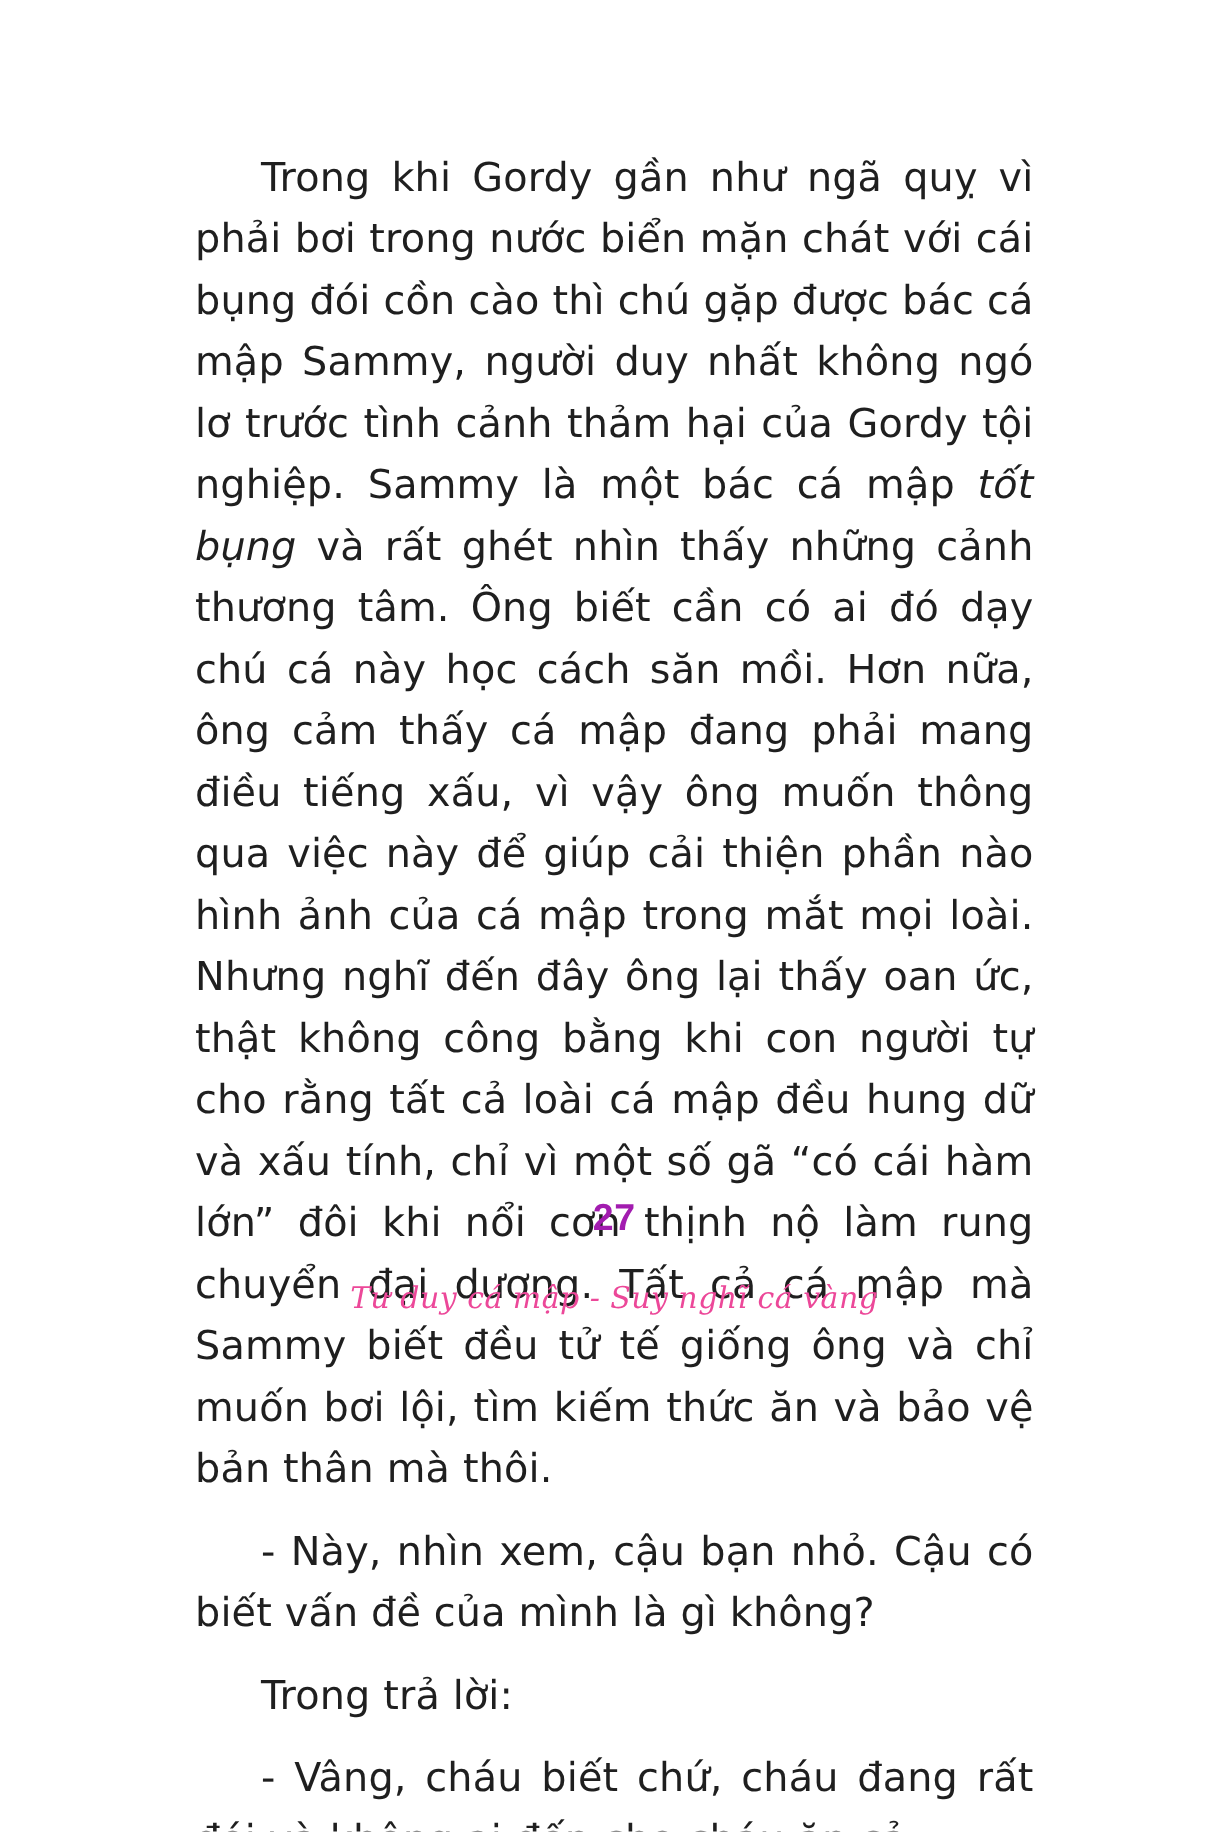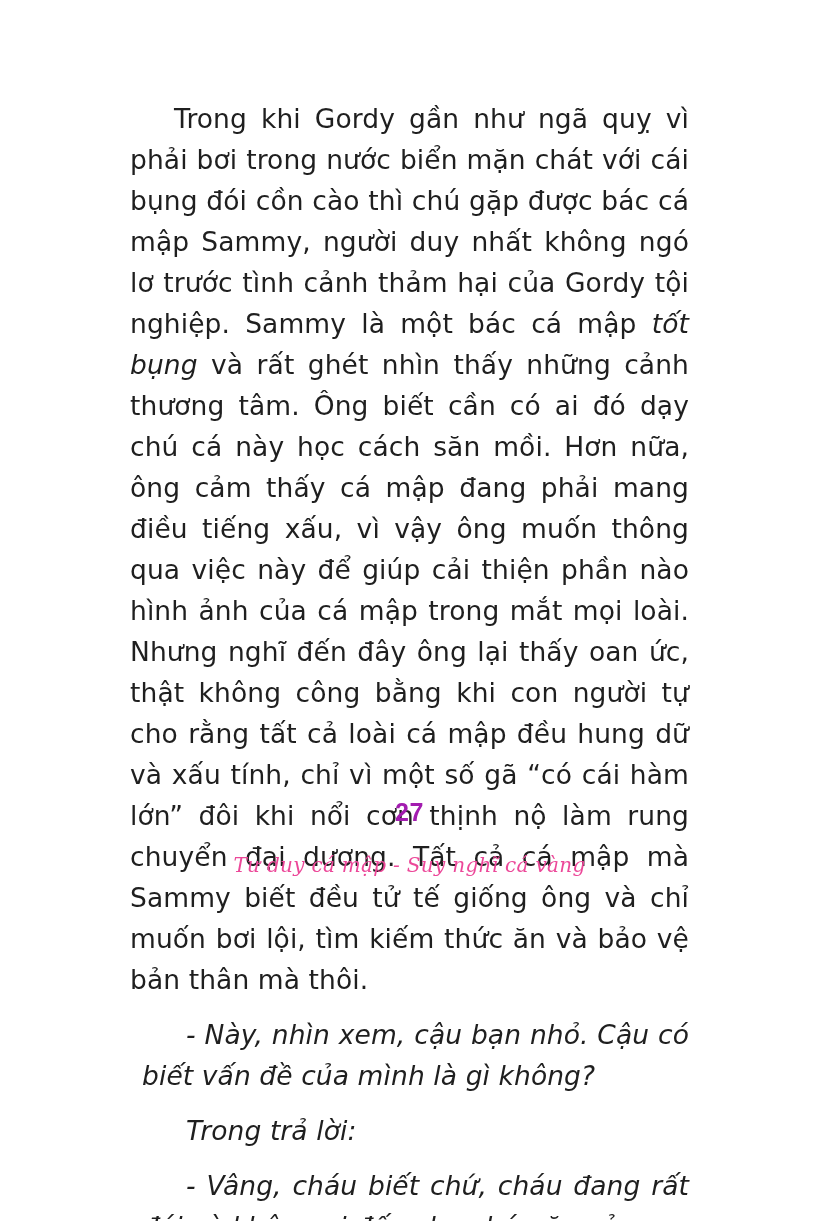--- a/index.html
+++ b/index.html
@@ -30,23 +30,22 @@
     letter-spacing: 0.1px;
   }
   .para {
     margin: 0 0 6px 0;
     text-indent: 44px;
   }
   .para em {
     font-style: italic;
   }
   .dialogue {
-    margin: 0 0 6px 12px;
+    margin: 0 0 6px 0;
     text-indent: 44px;
-    font-style: italic;
   }
   .spacer-sm {
     height: 8px;
   }
   .footer {
     position: absolute;
     left: 0;
     right: 0;
     bottom: 86px;
     text-align: center;

